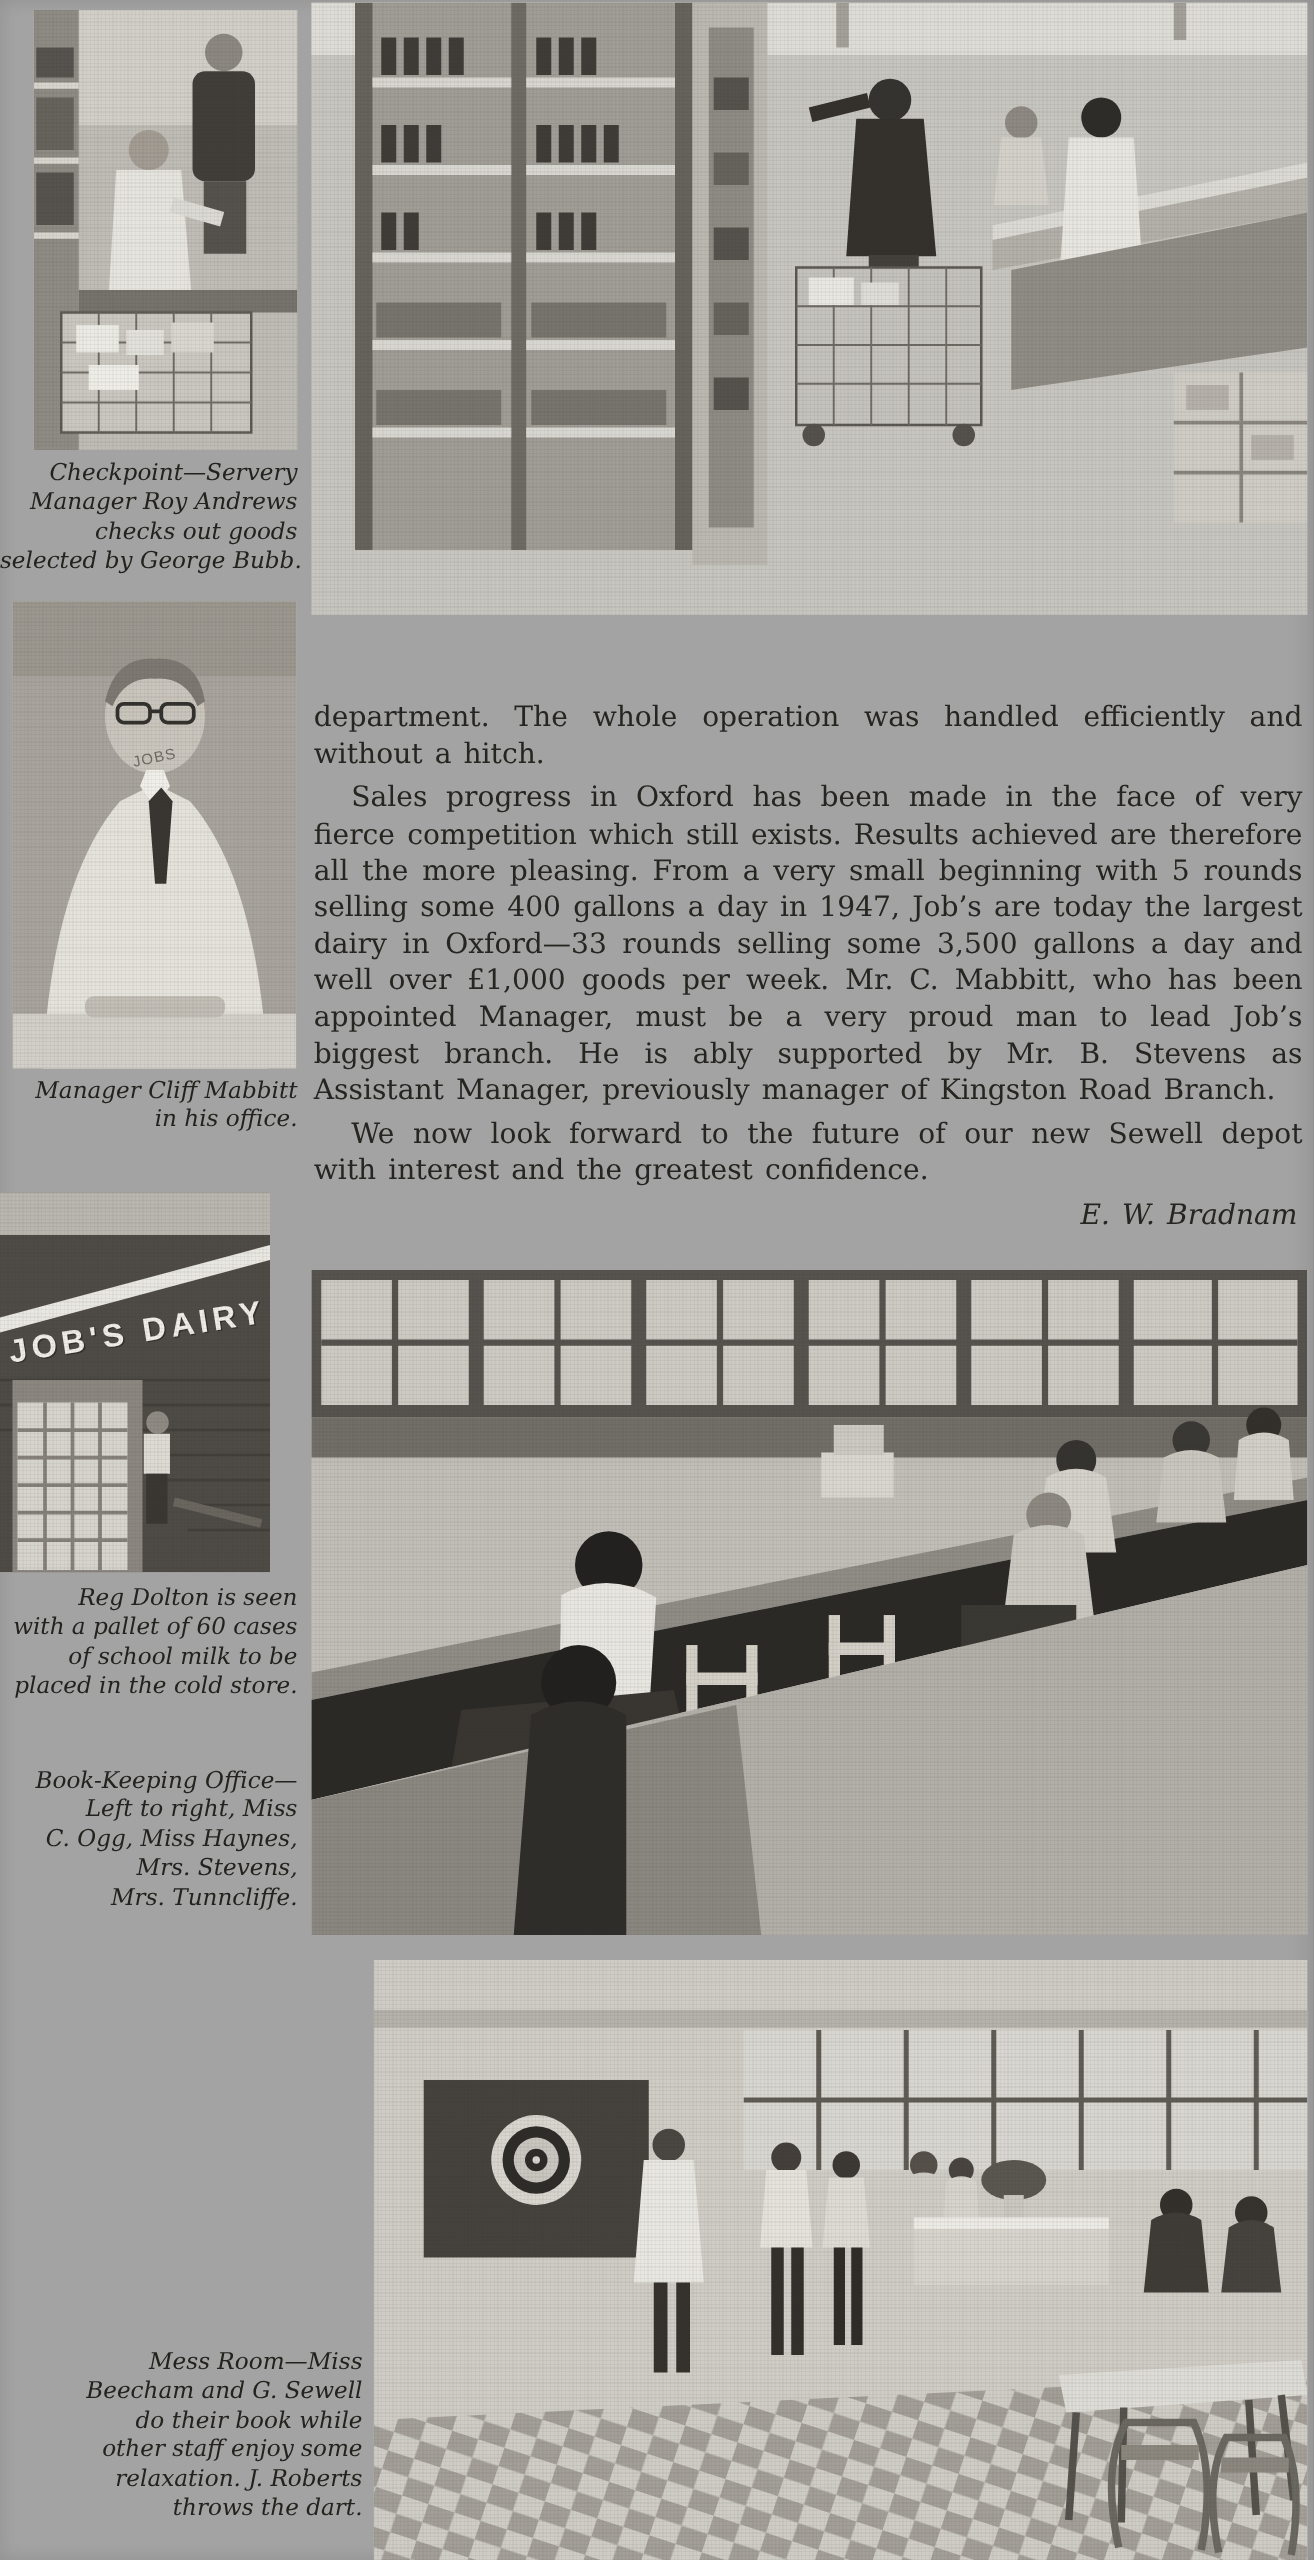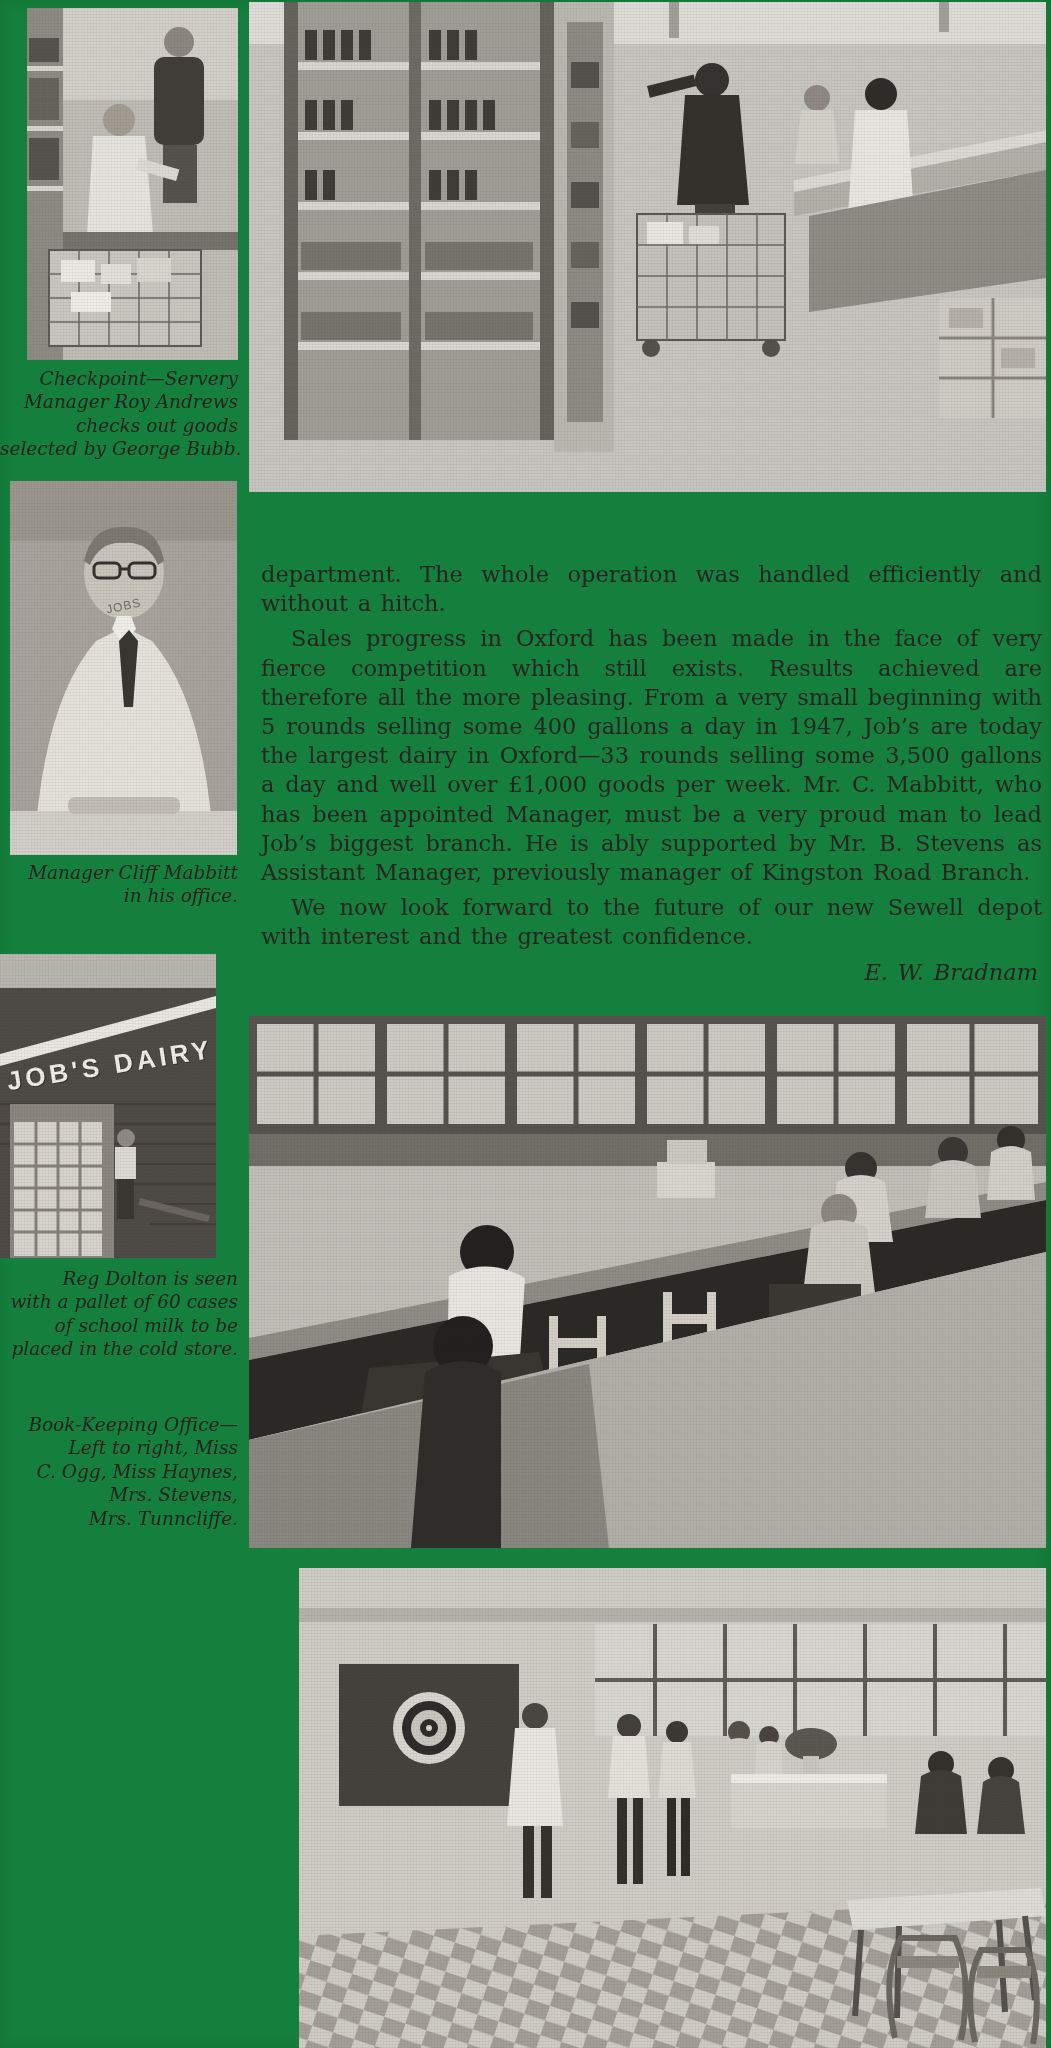--- a/index.html
+++ b/index.html
@@ -1,18 +1,18 @@
 <!DOCTYPE html>
 <html><head>
 <meta charset="utf-8">
 <style>
   html,body{margin:0;padding:0;background:#8f8d89;}
   .page{
     position:relative; width:1051px; height:2048px; margin:0 auto;
-    background:#15803d; color:#262521;
+    background:#a3a3a3; color:#262521;
     font-family:"DejaVu Serif", serif;
     overflow:hidden;
     box-shadow: inset -8px 0 16px rgba(0,0,0,0.07), inset 5px 0 12px rgba(0,0,0,0.05);
   }
   .photo{position:absolute; overflow:hidden; background:#b5b2ac;}
   .photo svg{position:absolute; inset:0; width:100%; height:100%; display:block;}
   .photo::after{
     content:""; position:absolute; inset:0; pointer-events:none;
     background:
       repeating-linear-gradient(0deg, rgba(40,38,34,.05) 0 1px, rgba(255,255,255,0) 1px 3px),
@@ -32,21 +32,21 @@
   #cap-reg{left:0; top:1267px; width:238px;}
   #cap-book{left:0; top:1413px; width:238px;}
   #photo-book{left:249px; top:1016px; width:797px; height:532px;}
   #photo-mess{left:299px; top:1568px; width:747px; height:480px;}
   #cap-mess{left:6px; top:1878px; width:284px;}
 
   .article{
     position:absolute; left:249px; top:560px; width:793px;
     font-size:22.5px; line-height:29.2px; text-align:justify; word-spacing:2.5px;
   }
-  .article p{margin:0 0 6px 12px;}
+  .article p{margin:0 0 6px 2px;}
   .article p.ind{text-indent:30px;}
   .sig{text-align:right; font-style:italic; padding-right:4px; margin-top:2px;}
 
   .dairy-sign{
     position:absolute; left:4px; top:96px; width:212px;
     transform:rotate(-9deg);
     font-family:"Liberation Sans", sans-serif; font-weight:bold; font-style:normal;
     font-size:26px; letter-spacing:4px; color:#efede8; text-align:center;
     text-shadow:1px 1px 0 rgba(0,0,0,0.35);
   }
@@ -326,14 +326,20 @@
       <path d="M684 214 q18 -12 36 0 l6 52 h-48 z" fill="#46433e"></path>
       <polygon points="0,368 747,332 747,480 0,480" fill="url(#chk)"></polygon>
       <polygon points="548,332 742,320 747,348 554,362" fill="#dedcd6"></polygon>
       <path d="M562 362 l-6 86 M726 348 l10 84 M600 358 l-2 92 M700 352 l6 92" stroke="#55524d" stroke-width="6" fill="none"></path>
       <path d="M596 470 q-14 -64 6 -100 h54 q18 40 6 102" stroke="#6b6862" stroke-width="6" fill="none"></path>
       <rect x="598" y="388" width="62" height="12" fill="#8b877f"></rect>
       <path d="M676 474 q-12 -58 6 -92 h46 q16 36 6 94" stroke="#6b6862" stroke-width="6" fill="none"></path>
       <rect x="678" y="398" width="54" height="12" fill="#8b877f"></rect>
     </svg>
   </div>
+  <div class="cap cap-left" id="cap-mess">Mess Room—Miss
+Beecham and G. Sewell
+do their book while
+other staff enjoy some
+relaxation. J. Roberts
+throws the dart.</div>
 
 </div>
 
 </body></html>

